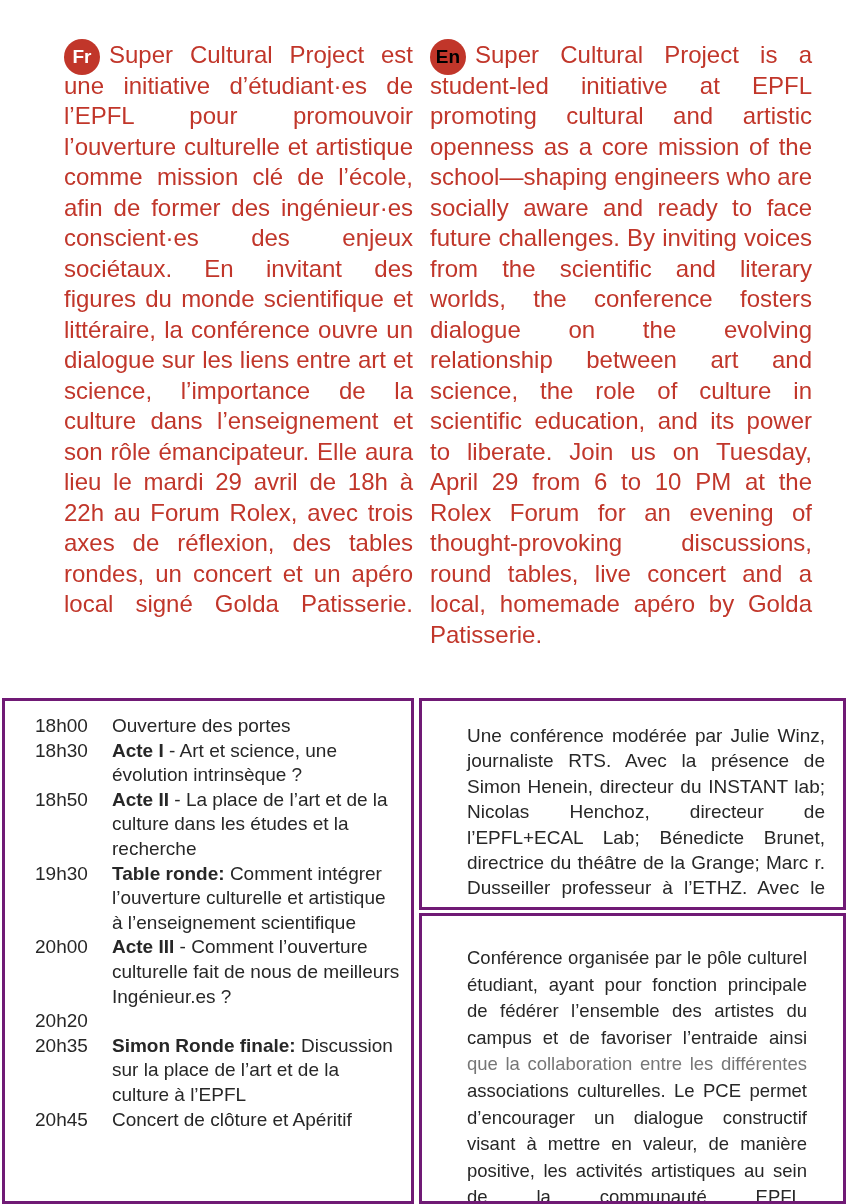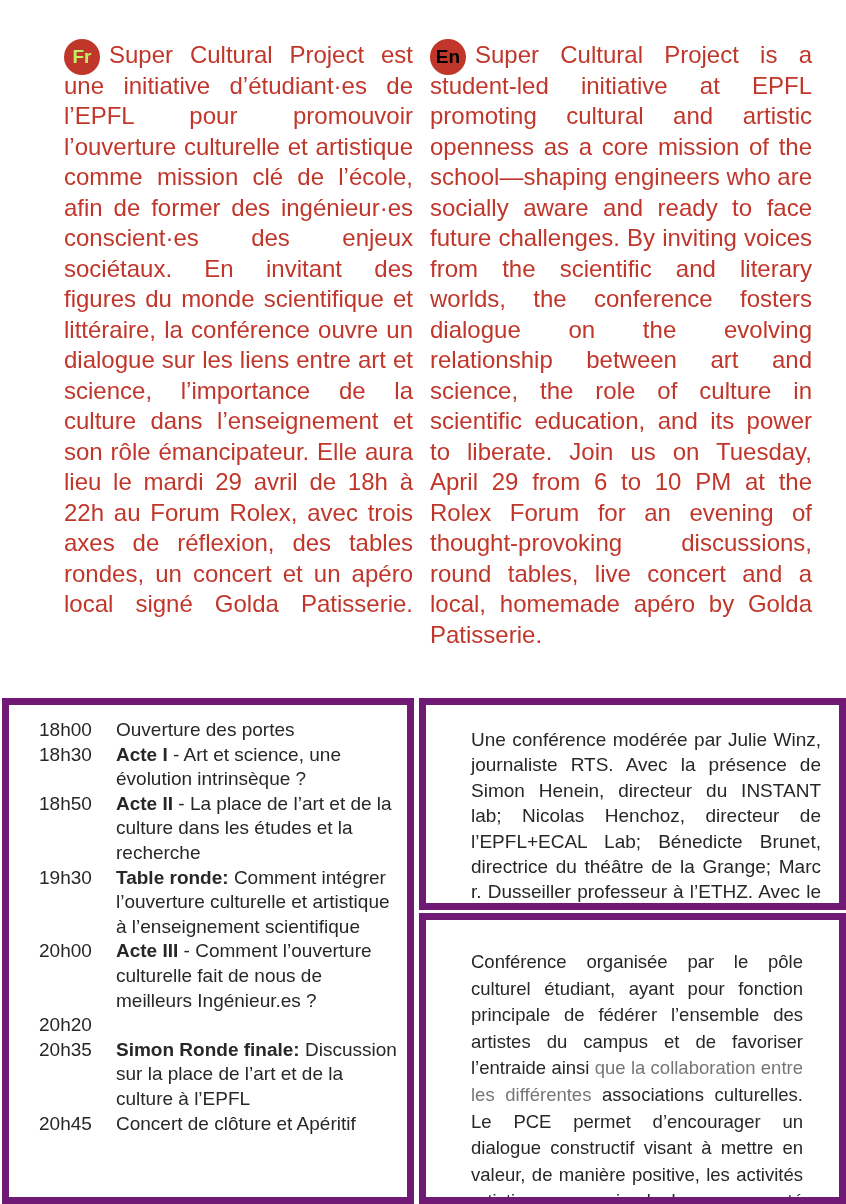--- a/index.html
+++ b/index.html
@@ -11,30 +11,30 @@
   
   .intro-col {
     position:absolute; top:40px; margin:0;
     color:#c1362a; font-size:24px; line-height:30.5px; font-weight:400;
     text-align:justify; text-align-last:justify;
   }
   .intro-col.fr { left:64px;  width:349px; }
   .intro-col.en { left:430px; width:382px; }
   .lang-badge {
     display:inline-block; width:36px; height:36px; border-radius:50%;
-    background:#c1362a; color:#bef264; font-weight:700; font-size:19px;
+    background:#c1362a; color:#ffffff; font-weight:700; font-size:19px;
     line-height:36px; text-align:center; text-align-last:center;
     vertical-align:middle; margin:-7px 9px -7px 0;
   }
   .lang-badge.en-badge { color:#000000; }
 
   
   .box {
     position:absolute; box-sizing:border-box; background:#ffffff;
-    border:7px solid #701a75; overflow:hidden; color:#272727;
+    border:3px solid #701a75; overflow:hidden; color:#272727;
   }
   .schedule-box { left:2px; top:698px; width:412px; height:506px; padding:13px 10px 0 30px; }
   .sched-row { display:flex; font-size:19px; line-height:24.6px; }
   .sched-time { flex:none; width:77px; }
   .sched-desc { flex:1; }
   .sched-bold { font-weight:700; }
 
   .panel { margin:12px; text-align:justify; text-align-last:justify; }
   .moderation-box { left:419px; top:698px; width:427px; height:212px; padding:10px 6px 0 33px; }
   .moderation-box .panel { font-size:19px; line-height:25.4px; }

